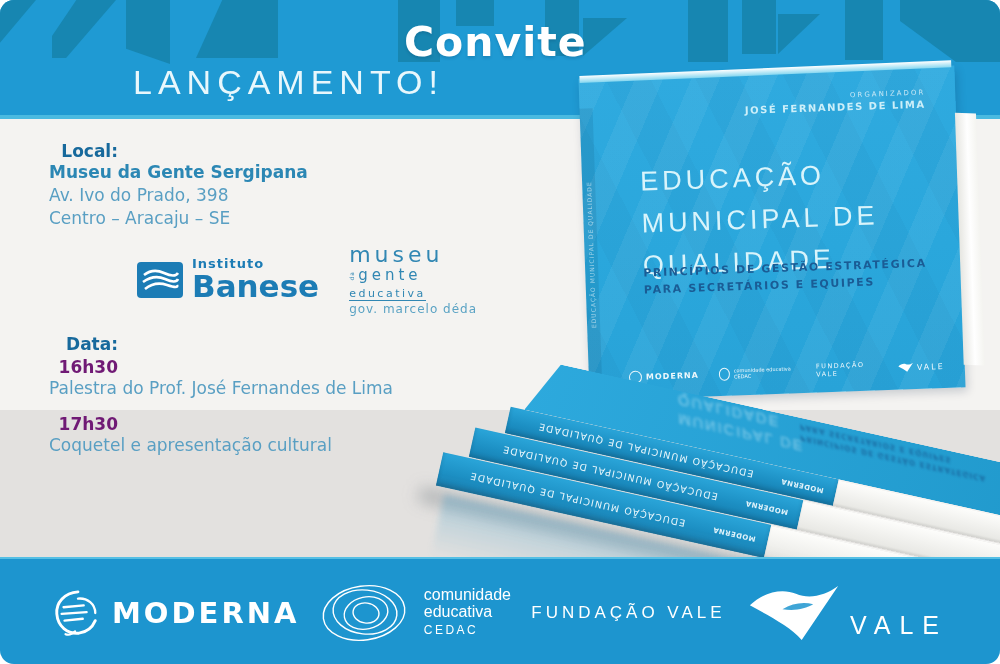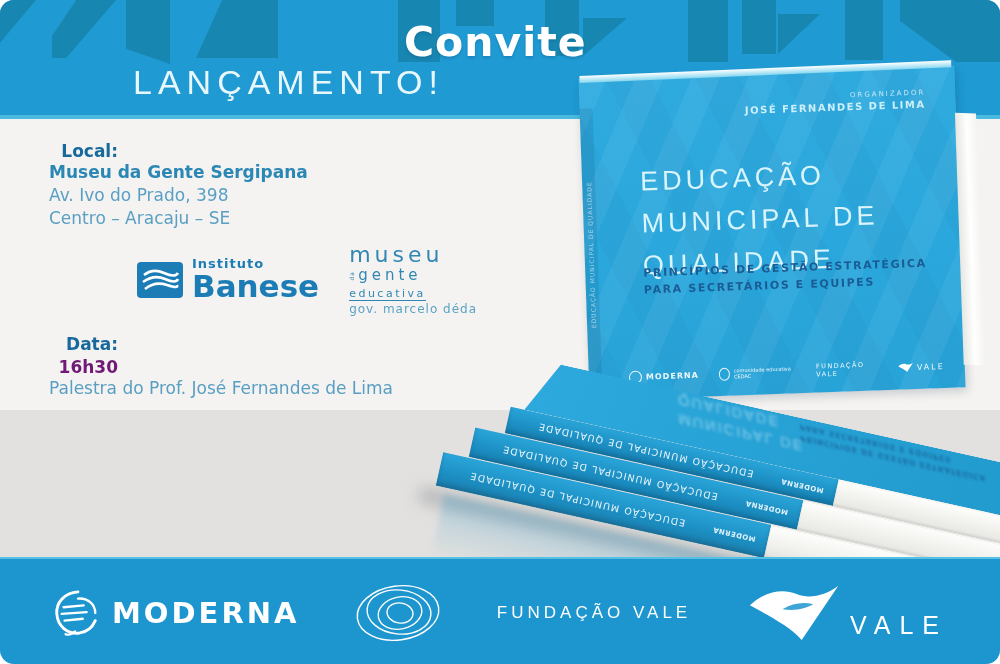--- a/index.html
+++ b/index.html
@@ -201,20 +201,24 @@
       </div>
     </div>
 
     <div class="row mt18">
       <div class="col-label">Data:</div>
     </div>
     <div class="row mt4">
       <div class="col-time">16h30</div>
       <div class="col-value">Palestra do Prof. José Fernandes de Lima</div>
     </div>
+    <div class="row mt15b">
+      <div class="col-time">17h30</div>
+      <div class="col-value">Coquetel e apresentação cultural</div>
+    </div>
   </div>
 
   <div class="book-front">
     <div class="cover">
       <div class="spine-left">
         <span>EDUCAÇÃO MUNICIPAL DE QUALIDADE</span>
       </div>
       <div class="organizer">
         <div class="o1">ORGANIZADOR</div>
         <div class="o2">JOSÉ FERNANDES DE LIMA</div>
@@ -302,20 +306,25 @@
         </svg>
         <span class="txt">MODERNA</span>
       </div>
       <div class="f-cedac">
         <svg width="88" height="62" viewBox="0 0 88 62">
           <ellipse cx="44" cy="31" rx="41" ry="27" stroke="#fff" stroke-width="1.4" fill="none" transform="rotate(-8 44 31)"></ellipse>
           <ellipse cx="45" cy="30" rx="32" ry="22" stroke="#fff" stroke-width="1.4" fill="none" transform="rotate(6 45 30)"></ellipse>
           <ellipse cx="46" cy="31" rx="22" ry="16" stroke="#fff" stroke-width="1.4" fill="none" transform="rotate(-12 46 31)"></ellipse>
           <ellipse cx="46" cy="31" rx="13" ry="10" stroke="#fff" stroke-width="1.4" fill="none" transform="rotate(8 46 31)"></ellipse>
         </svg>
+        <div class="txt">
+          <div>comunidade</div>
+          <div>educativa</div>
+          <div class="cedac-caps">CEDAC</div>
+        </div>
       </div>
       <div class="f-fv">FUNDAÇÃO VALE</div>
       <div class="f-vale">
         <svg width="96" height="58" viewBox="0 0 100 60">
           <path d="M4 22 C18 8 38 4 52 10 C66 16 82 12 96 2 L58 58 C46 44 22 32 4 22 Z" fill="#fff"></path>
           <path d="M38 26 C48 20 60 18 70 21 C62 26 50 28 38 26 Z" fill="#1D95CF" opacity=".85"></path>
         </svg>
         <span class="txt">VALE</span>
       </div>
     </div>

